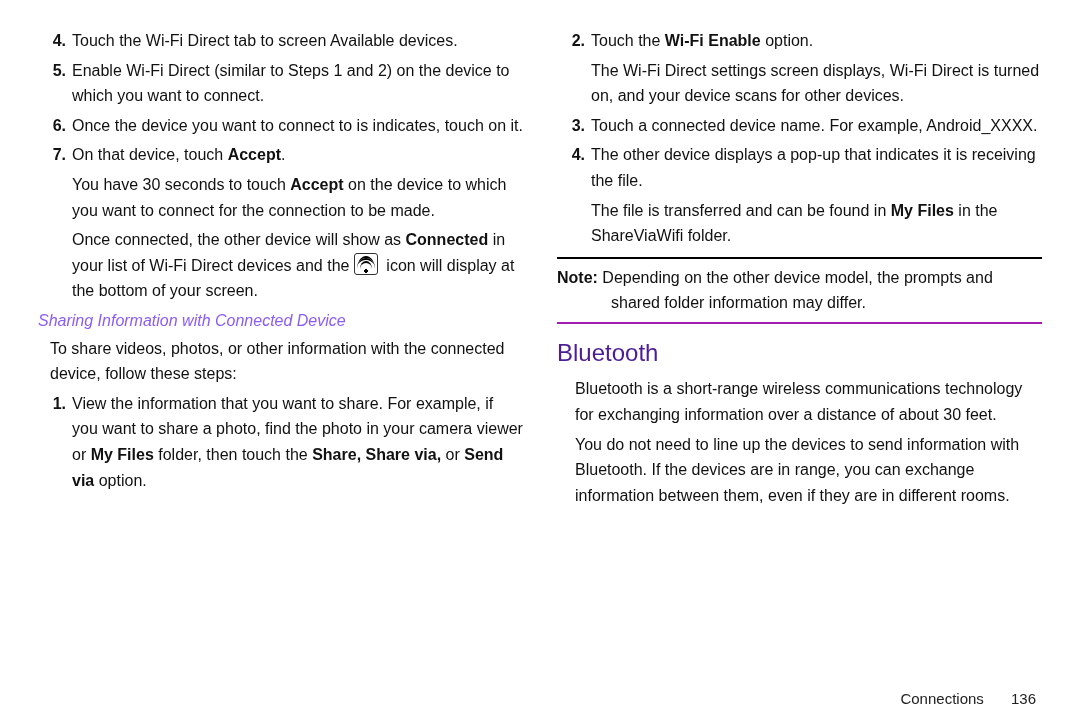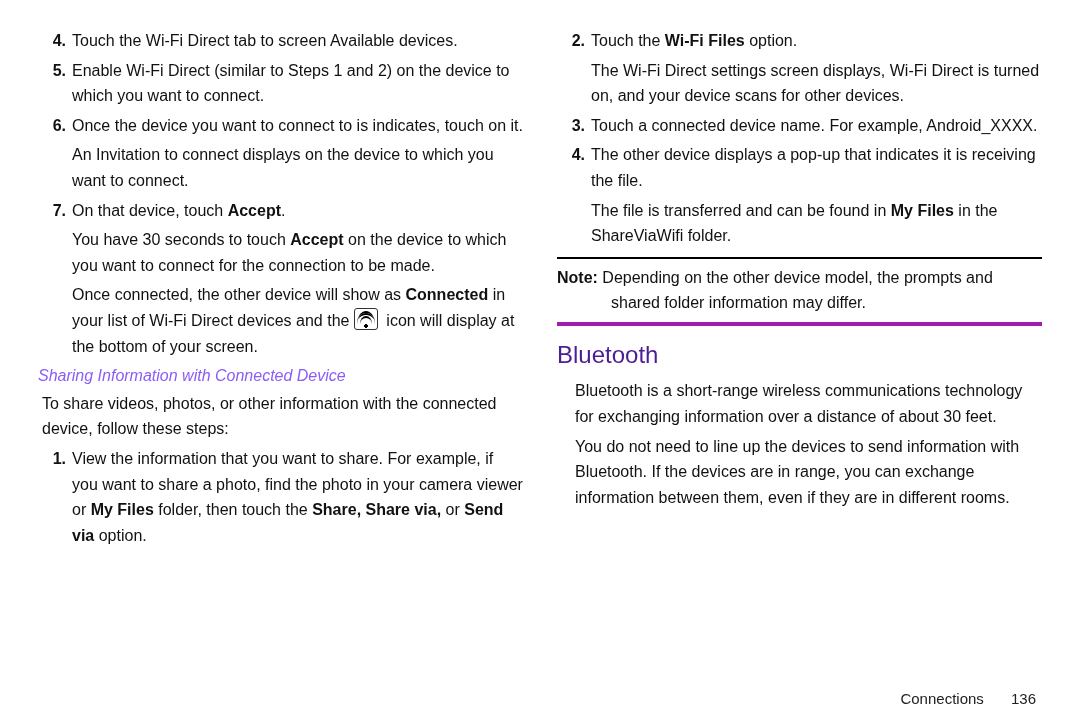--- a/index.html
+++ b/index.html
@@ -48,21 +48,21 @@
     font-size: 16px;
     margin: 4px 0 2px 0;
   }
   .section-head {
     color: #4c1d95;
     font-size: 24px;
     margin: 10px 0 4px 0;
     font-weight: normal;
   }
   .body-text {
-    margin-left: 4px;
+    margin-left: 12px;
     margin-bottom: 4px;
   }
   .wifi-icon {
     display: inline-block;
     width: 22px;
     height: 20px;
     border: 1px solid #333;
     border-radius: 3px;
     vertical-align: -4px;
     position: relative;
@@ -80,21 +80,21 @@
   }
   .wifi-icon::after {
     content:"";
     position:absolute;
     left:5px; top:7px; right:5px; bottom:5px;
     border-top:2px solid #000;
     border-radius: 50% 50% 0 0 / 100% 100% 0 0;
   }
   .note-block {
     border-top: 2px solid #000;
-    border-bottom: 4px solid #a21caf;
+    border-bottom: 2px solid #a21caf;
     padding: 6px 0;
     margin-top: 8px;
   }
   .note-content {
     margin-left: 54px;
     text-indent: -54px;
   }
   .footer {
     text-align: right;
     padding: 0 44px 8px 18px;
@@ -117,21 +117,20 @@
 
     <div class="num-item">
       <div class="num">5.</div>
       <div class="num-body">Enable Wi-Fi Direct (similar to Steps 1 and 2) on the device to which you want to connect.</div>
     </div>
 
     <div class="num-item">
       <div class="num">6.</div>
       <div class="num-body">Once the device you want to connect to is indicates, touch on it.</div>
     </div>
-    <div class="indent-body">An Invitation to connect displays on the device to which you want to connect.</div>
 
     <div class="num-item">
       <div class="num">7.</div>
       <div class="num-body">
         <span>On that device, touch </span><span class="bold">Accept</span><span>.</span>
       </div>
     </div>
     <div class="indent-body">
       <span>You have 30 seconds to touch </span><span class="bold">Accept</span><span> on the device to which you want to connect for the connection to be made.</span>
     </div>
@@ -149,21 +148,21 @@
       </div>
     </div>
 
   </div>
 
   <div class="col">
 
     <div class="num-item">
       <div class="num">2.</div>
       <div class="num-body">
-        <span>Touch the </span><span class="bold">Wi-Fi Files</span><span> option.</span>
+        <span>Touch the </span><span class="bold">Wi-Fi Enable</span><span> option.</span>
       </div>
     </div>
     <div class="indent-body">The Wi-Fi Direct settings screen displays, Wi-Fi Direct is turned on, and your device scans for other devices.</div>
 
     <div class="num-item">
       <div class="num">3.</div>
       <div class="num-body">Touch a connected device name. For example, Android_XXXX.</div>
     </div>
 
     <div class="num-item">

